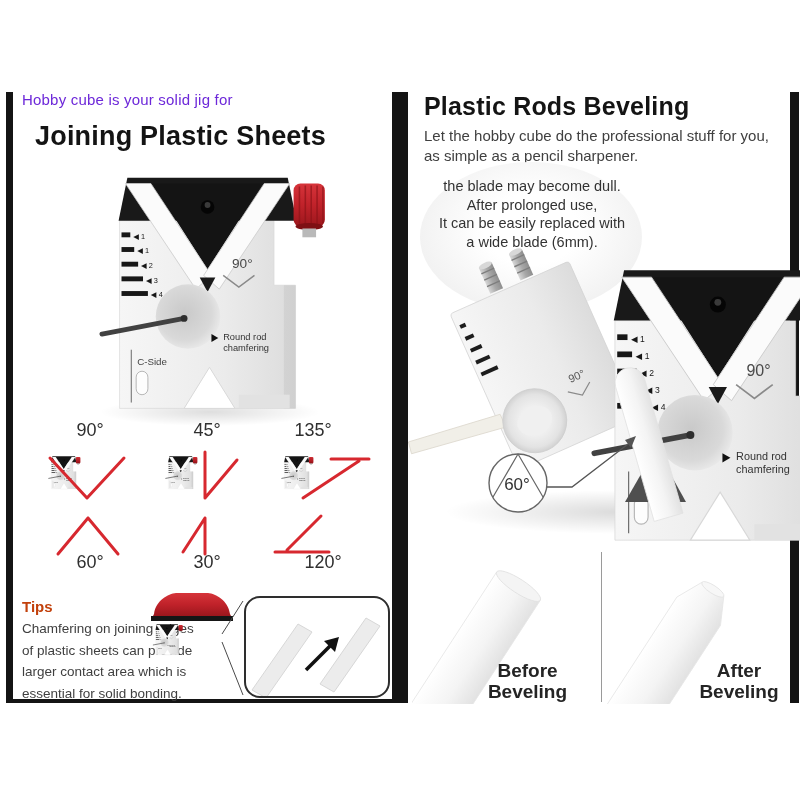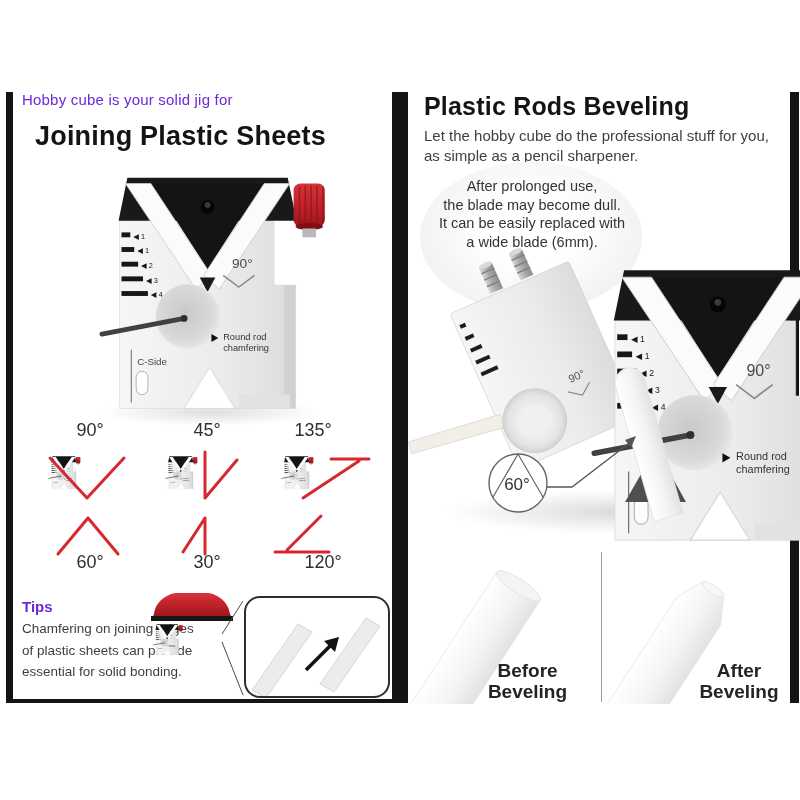--- a/index.html
+++ b/index.html
@@ -5,21 +5,21 @@
   html,body{margin:0;padding:0;background:#ffffff;}
   .canvas{position:relative;width:800px;height:800px;background:#ffffff;overflow:hidden;
           font-family:"Liberation Sans",sans-serif;color:#161616;}
   .abs{position:absolute;}
   .rule{position:absolute;background:#141414;}
   .kicker{font-size:15px;color:#6d28d9;letter-spacing:.2px;}
   .title-l{font-size:27px;font-weight:800;color:#141414;margin:13px;letter-spacing:.2px;}
   .title-r{font-size:25px;font-weight:800;color:#141414;margin:0;letter-spacing:.2px;}
   .sub{font-size:15px;color:#404040;line-height:20px;}
   .angle-label{width:84px;text-align:center;font-size:18px;color:#2f2f2f;}
-  .tips-h{font-size:15px;font-weight:800;color:#6d28d9;}
+  .tips-h{font-size:15px;font-weight:800;color:#c2410c;}
   .tips-line{font-size:13.5px;color:#3f3f3f;line-height:21.5px;}
   .bubble{border-radius:50%;
           background:radial-gradient(ellipse at 50% 45%, #ffffff 30%, #f2f2f2 72%, rgba(242,242,242,0) 100%);}
   .note{width:224px;text-align:center;font-size:14.5px;color:#333333;line-height:18.5px;}
   .callout{border:2px solid #2e2e2e;border-radius:16px;background:#ffffff;box-sizing:border-box;}
   .ba-label{font-size:19px;font-weight:800;color:#242424;line-height:21px;text-align:center;}
   .vthin{position:absolute;width:1px;background:#9a9a9a;}
   svg{display:block;}
   svg.ov{overflow:visible;}
 </style>
@@ -165,20 +165,21 @@
     </svg>
 
     <div class="abs angle-label" style="left:48px;top:552px;">60°</div>
     <div class="abs angle-label" style="left:165px;top:552px;">30°</div>
     <div class="abs angle-label" style="left:281px;top:552px;">120°</div>
 
     <div class="abs tips-h" style="left:22px;top:598px;">Tips</div>
     <div class="abs" style="left:22px;top:618px;">
       <div class="tips-line">Chamfering on joining edges</div>
       <div class="tips-line">of plastic sheets can provide</div>
+      <div class="tips-line">larger contact area which is</div>
       <div class="tips-line">essential for solid bonding.</div>
     </div>
 
     <svg class="abs ov" style="left:142px;top:588px;" width="100" height="114" viewBox="0 0 100 114">
       <g>
         <path d="M12,26 C14,12 26,6 34,5 L66,5 C74,6 86,12 88,26 L89,28 L11,28 Z" fill="url(#gKnob)"></path>
         <rect x="9" y="28" width="82" height="5" fill="#161616"></rect>
       </g>
       <use href="#cubeF" transform="translate(10,34) scale(0.31)"></use>
     </svg>
@@ -199,22 +200,22 @@
     </div>
   </section>
 
   <section>
     <h2 class="abs title-r" style="left:424px;top:92px;">Plastic Rods Beveling</h2>
     <div class="abs sub" style="left:424px;top:126px;">Let the hobby cube do the professional stuff for you,</div>
     <div class="abs sub" style="left:424px;top:146px;">as simple as a pencil sharpener.</div>
 
     <div class="abs bubble" style="left:420px;top:162px;width:222px;height:150px;"></div>
     <div class="abs note" style="left:420px;top:177px;">
+      <div>the blade may become dull.</div>
       <div>After prolonged use,</div>
-      <div>the blade may become dull.</div>
       <div>It can be easily replaced with</div>
       <div>a wide blade (6mm).</div>
     </div>
 
     <svg class="abs ov" style="left:420px;top:240px;" width="375" height="325" viewBox="0 0 375 325">
       <ellipse cx="200" cy="272" rx="175" ry="22" fill="url(#gShadow)"></ellipse>
 
       <g transform="translate(30,74) rotate(-24)">
         <rect x="0" y="0" width="130" height="170" rx="3" fill="url(#gBody)" stroke="#d2d2d2" stroke-width="0.7"></rect>
         <g>

